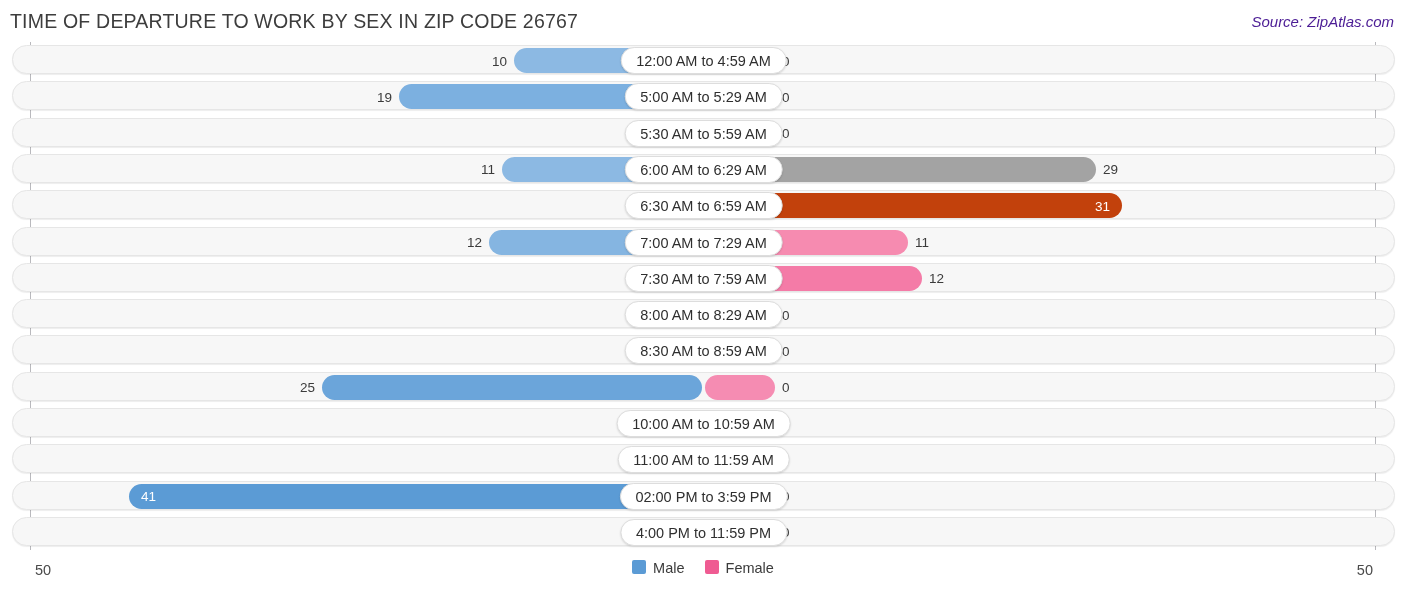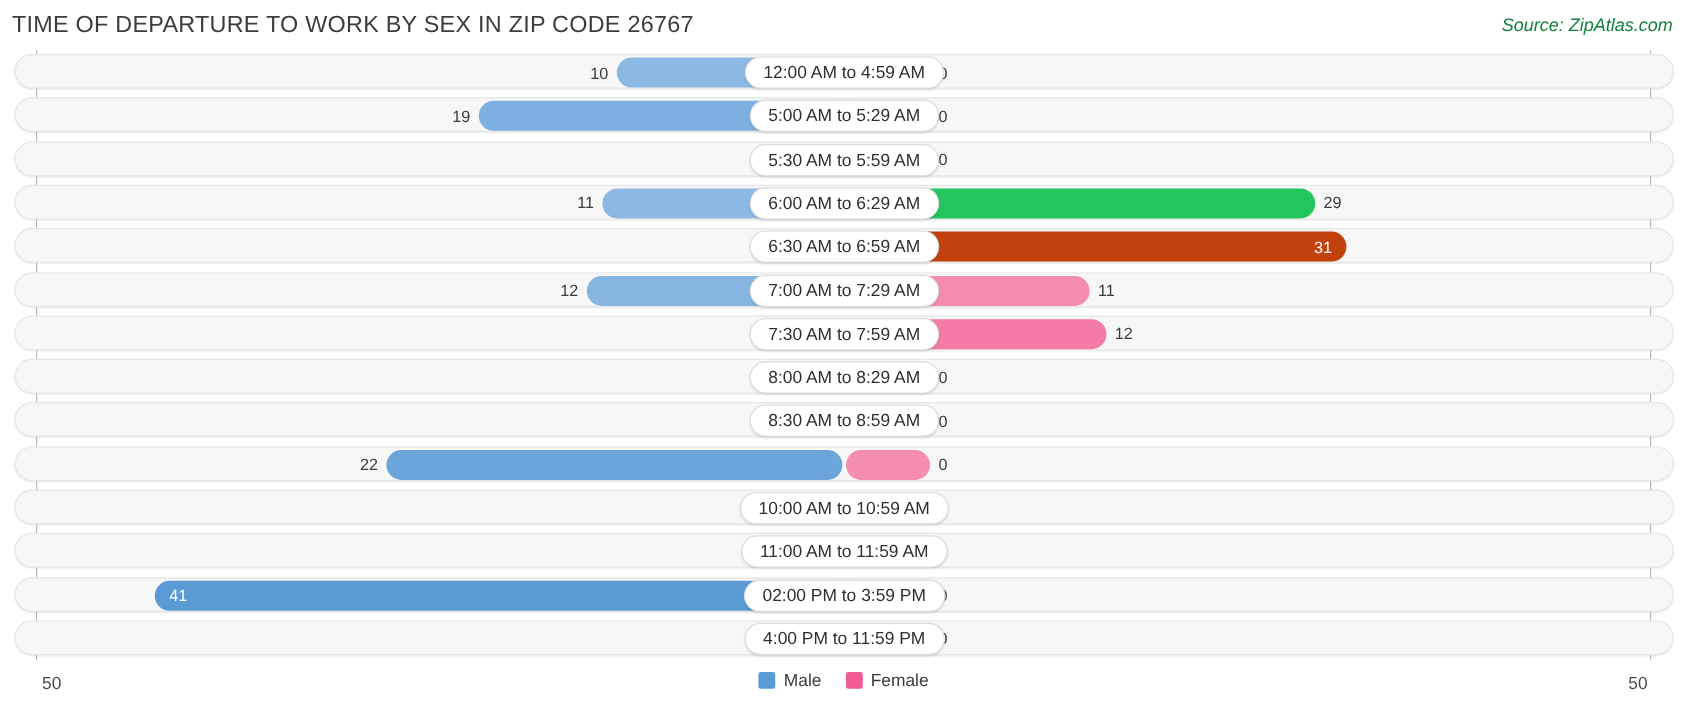--- a/index.html
+++ b/index.html
@@ -23,21 +23,21 @@
     font-size: 19.5px;
     color: #3d3d3d;
     letter-spacing: .2px;
     white-space: nowrap;
   }
   .source {
     position: absolute;
     right: 12px; top: 13px;
     font-size: 15px;
     font-style: italic;
-    color: #15803d;
+    color: #4c1d95;
     white-space: nowrap;
   }
 
   
   .plot {
     position: absolute;
     left: 0; top: 42px;
     width: 1160px; height: 508px;
   }
   .axis-line {
@@ -183,21 +183,21 @@
               <span class="bar-val">0</span>
             </div>
             <div class="pill">5:30 AM to 5:59 AM</div>
           </div>
         </div>
         <div class="row" style="top: 111.9px;">
           <div class="row-inner">
             <div class="bar bar-male" style="width: 200px; background: rgb(140, 185, 227);">
               <span class="bar-val">11</span>
             </div>
-            <div class="bar bar-female" style="width: 391px; background: #22c55e;">
+            <div class="bar bar-female" style="width: 391px; background: #a3a3a3;">
               <span class="bar-val">29</span>
             </div>
             <div class="pill">6:00 AM to 6:29 AM</div>
           </div>
         </div>
         <div class="row" style="top: 148.2px;">
           <div class="row-inner">
             <div class="bar bar-male" style="width: 60px; background: rgb(169, 202, 235);">
               <span class="bar-val">0</span>
             </div>
@@ -247,21 +247,21 @@
             </div>
             <div class="bar bar-female" style="width: 70px; background: rgb(246, 143, 180);">
               <span class="bar-val">0</span>
             </div>
             <div class="pill">8:30 AM to 8:59 AM</div>
           </div>
         </div>
         <div class="row" style="top: 329.7px;">
           <div class="row-inner">
             <div class="bar bar-male" style="width: 380px; background: rgb(107, 165, 218);">
-              <span class="bar-val">22</span>
+              <span class="bar-val">25</span>
             </div>
             <div class="bar bar-female" style="width: 70px; background: rgb(245, 140, 178);">
               <span class="bar-val">0</span>
             </div>
           </div>
         </div>
         <div class="row" style="top: 366px;">
           <div class="row-inner">
             <div class="bar bar-male" style="width: 60px; background: rgb(169, 202, 235);">
               <span class="bar-val">0</span>

